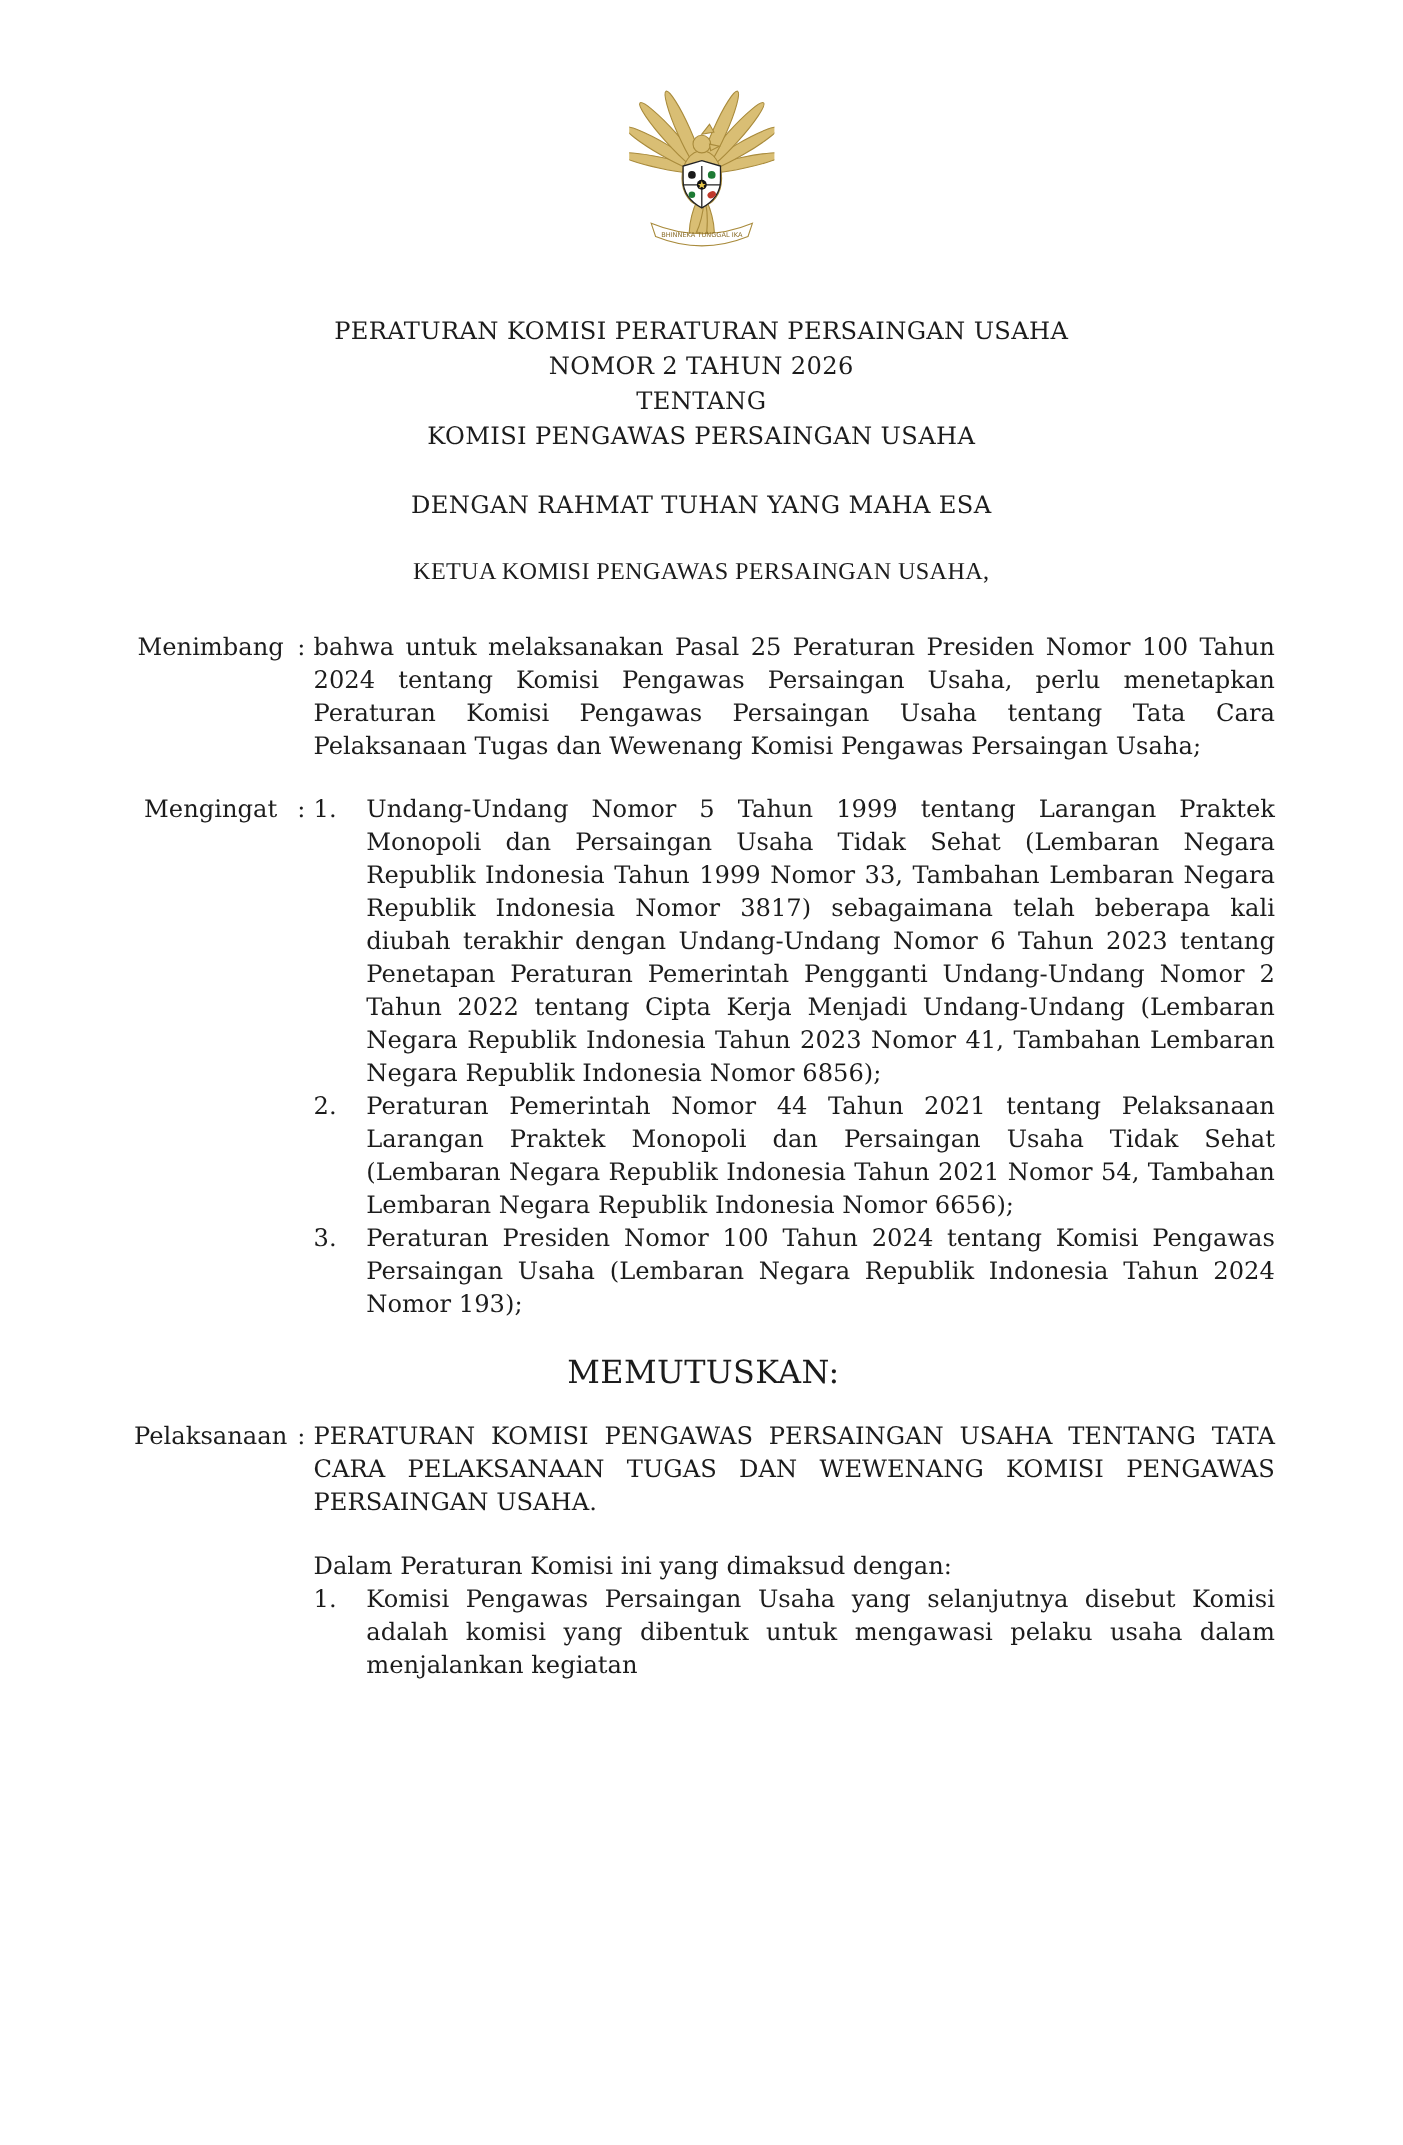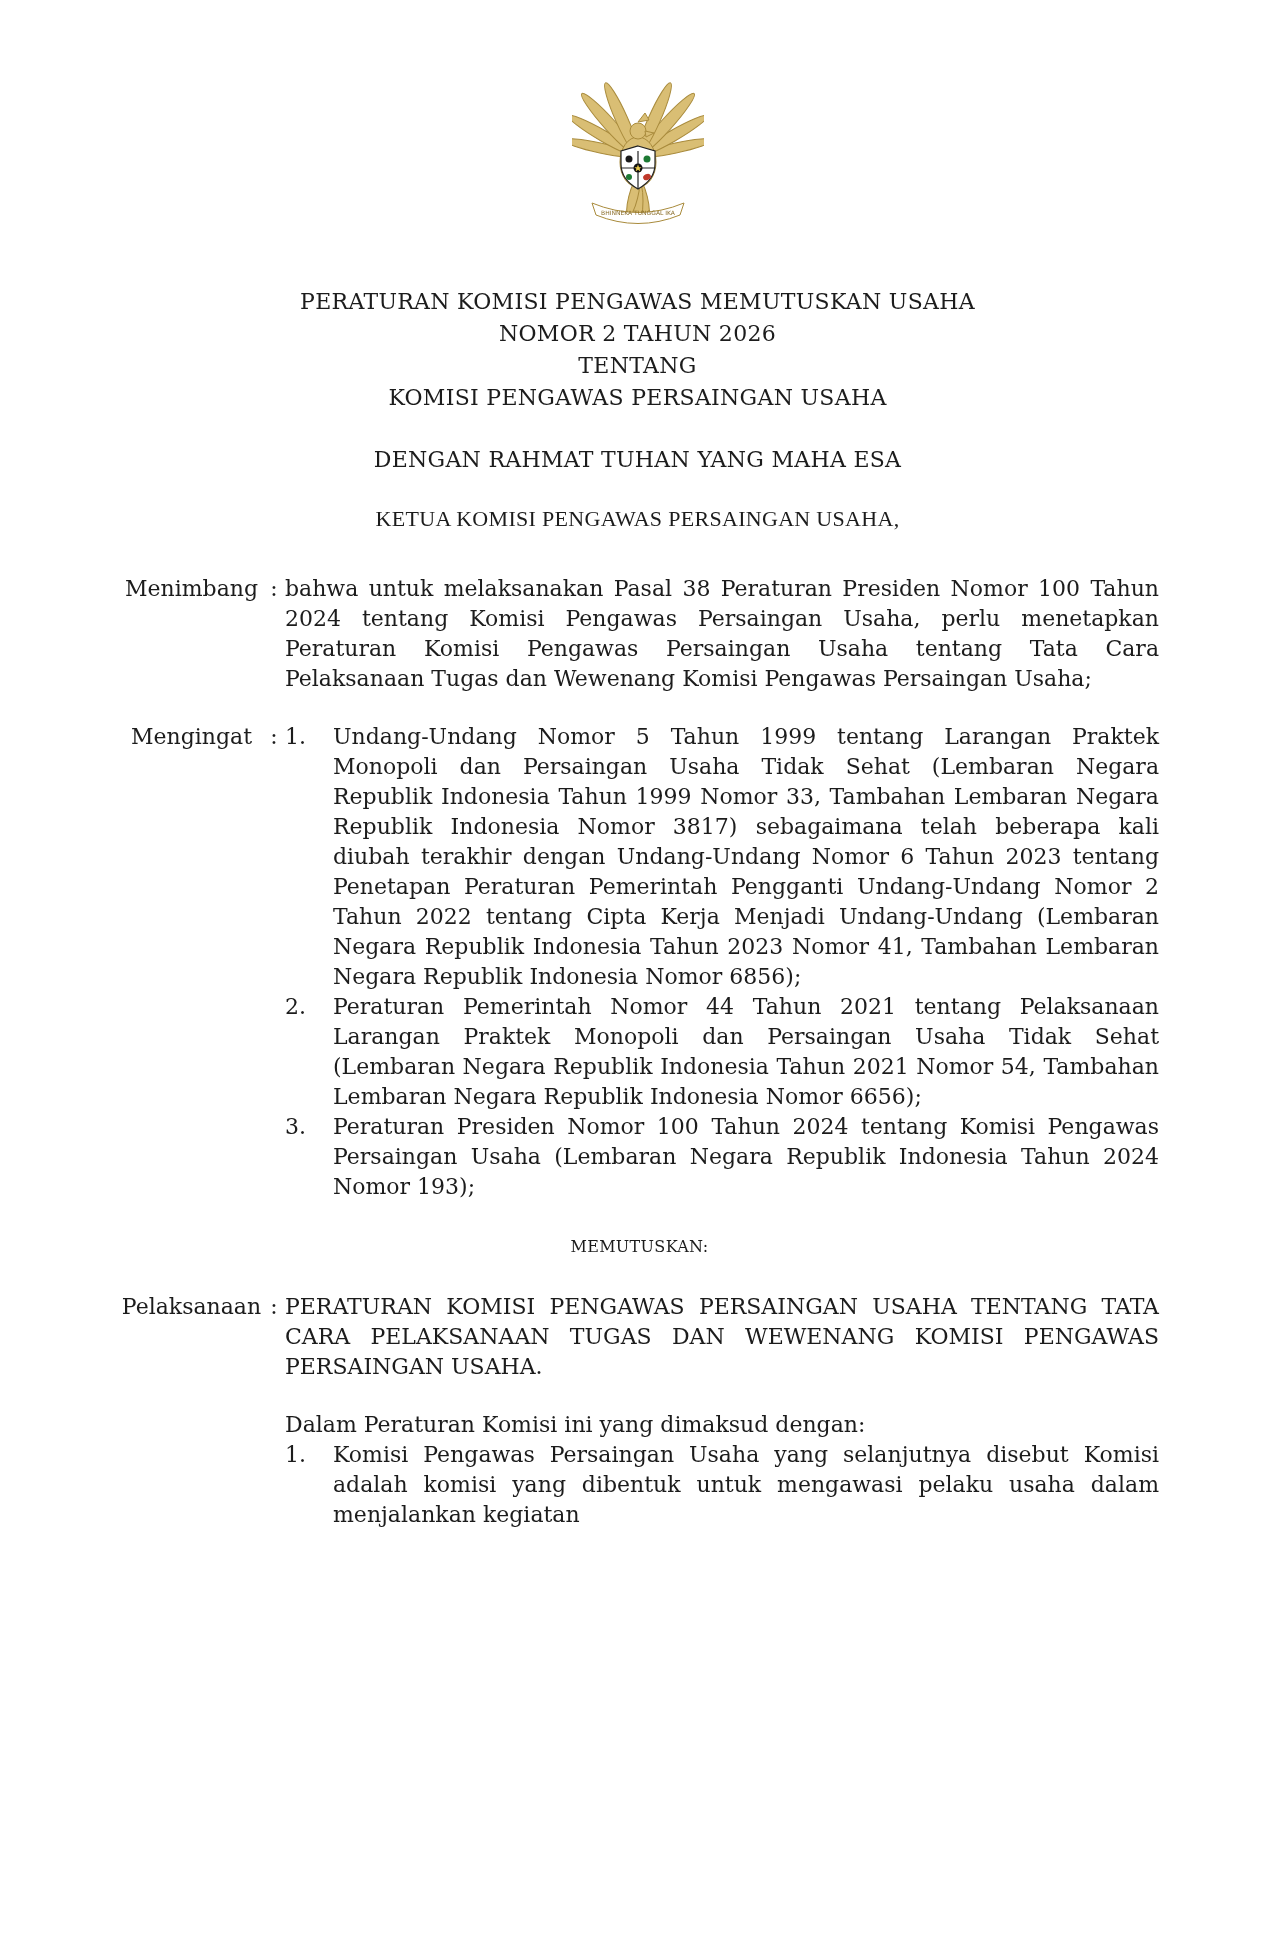--- a/index.html
+++ b/index.html
@@ -49,21 +49,21 @@
   .num-item {
     display:grid;
     grid-template-columns:48px 1fr;
   }
   .num-item .num { text-align:left; }
   .num-item .txt { text-align:justify; }
   .num-item + .num-item { margin-top:0px; }
   .memutuskan {
     text-align:center;
     margin:30px 0 30px 0;
-    font-size:16px;
+    font-size:29px;
     letter-spacing:0.3px;
   }
   .pasal-heading {
     text-align:center;
     font-size:22px;
     line-height:30px;
     margin-bottom:2px;
   }
   .pasal-block .clause { margin-bottom:0; }
 </style>
@@ -113,35 +113,35 @@
       <polygon points="66,92.6 67,95.2 69.6,95.2 67.6,96.8 68.4,99.4 66,97.8 63.6,99.4 64.4,96.8 62.4,95.2 65,95.2" fill="#e8c84a"></polygon>
 
       <g>
         <path d="M20 131 Q66 150 112 131 L108 143 Q66 160 24 143 Z" fill="#ffffff" stroke="#A98B3C" stroke-width="1"></path>
         <text x="66" y="143" text-anchor="middle" font-size="6" fill="#8a6d2a" font-family="DejaVu Sans, sans-serif">BHINNEKA TUNGGAL IKA</text>
       </g>
     </svg>
   </div>
 
   <div class="doc-title">
-    <div>PERATURAN KOMISI PENGAWAS MEMUTUSKAN USAHA</div>
+    <div>PERATURAN KOMISI PERATURAN PERSAINGAN USAHA</div>
     <div>NOMOR 2 TAHUN 2026</div>
     <div>TENTANG</div>
     <div>KOMISI PENGAWAS PERSAINGAN USAHA</div>
   </div>
 
   <div class="centered-line invocation">DENGAN RAHMAT TUHAN YANG MAHA ESA</div>
   <div class="centered-line official">KETUA KOMISI PENGAWAS PERSAINGAN USAHA,</div>
 
   <div class="clauses">
 
     <div class="clause">
       <div class="label">Menimbang</div>
       <div class="colon">:</div>
-      <div class="content">bahwa untuk melaksanakan Pasal 38 Peraturan Presiden Nomor 100 Tahun 2024 tentang Komisi Pengawas Persaingan Usaha, perlu menetapkan Peraturan Komisi Pengawas Persaingan Usaha tentang Tata Cara Pelaksanaan Tugas dan Wewenang Komisi Pengawas Persaingan Usaha;</div>
+      <div class="content">bahwa untuk melaksanakan Pasal 25 Peraturan Presiden Nomor 100 Tahun 2024 tentang Komisi Pengawas Persaingan Usaha, perlu menetapkan Peraturan Komisi Pengawas Persaingan Usaha tentang Tata Cara Pelaksanaan Tugas dan Wewenang Komisi Pengawas Persaingan Usaha;</div>
     </div>
 
     <div class="clause">
       <div class="label">Mengingat</div>
       <div class="colon">:</div>
       <div class="content">
         <div class="num-item">
           <div class="num">1.</div>
           <div class="txt">Undang-Undang Nomor 5 Tahun 1999 tentang Larangan Praktek Monopoli dan Persaingan Usaha Tidak Sehat (Lembaran Negara Republik Indonesia Tahun 1999 Nomor 33, Tambahan Lembaran Negara Republik Indonesia Nomor 3817) sebagaimana telah beberapa kali diubah terakhir dengan Undang-Undang Nomor 6 Tahun 2023 tentang Penetapan Peraturan Pemerintah Pengganti Undang-Undang Nomor 2 Tahun 2022 tentang Cipta Kerja Menjadi Undang-Undang (Lembaran Negara Republik Indonesia Tahun 2023 Nomor 41, Tambahan Lembaran Negara Republik Indonesia Nomor 6856);</div>
         </div>

